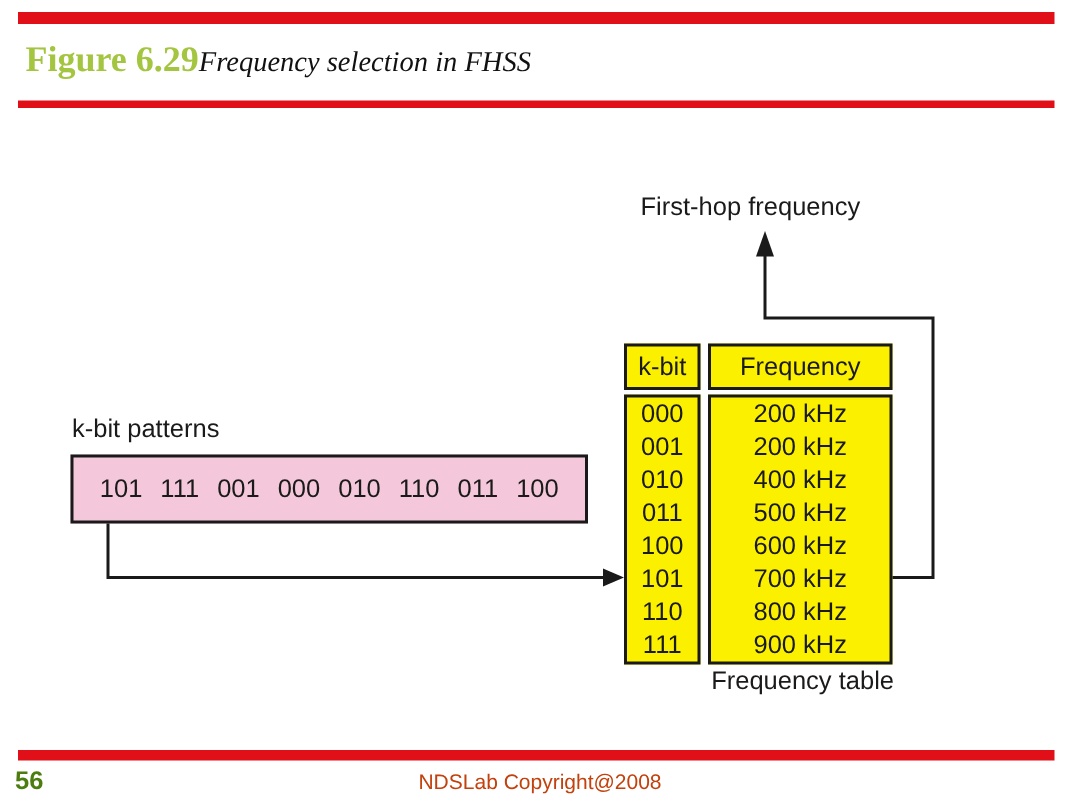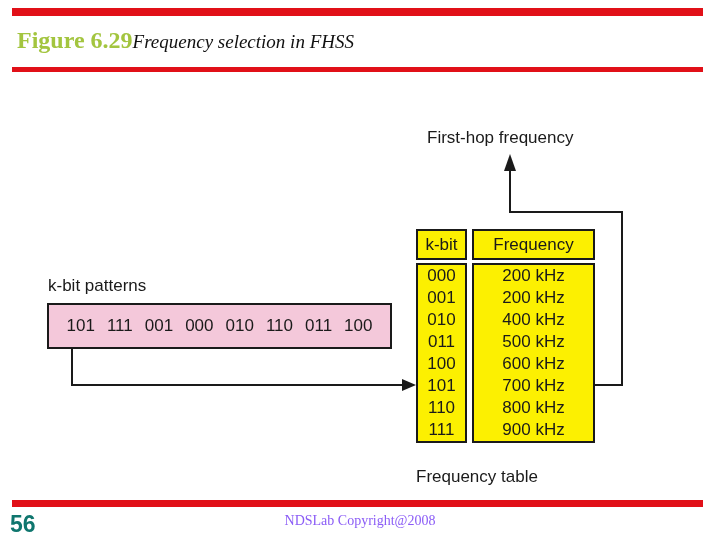--- a/index.html
+++ b/index.html
@@ -13,21 +13,21 @@
   .bar.bottom{top:500px;height:7px;}
 
   .title-row{position:absolute;left:17px;top:27px;display:flex;align-items:baseline;gap:0;}
   .fig-label{font-family:"Liberation Serif",serif;font-weight:bold;font-size:24px;color:#a3c53f;}
   .fig-title{font-family:"Liberation Serif",serif;font-weight:normal;font-style:italic;font-size:19px;color:#111;}
 
   .dlabel{position:absolute;font-size:17px;color:#1a1a1a;white-space:nowrap;}
   #first-hop-label{left:427px;top:128px;}
   #kbit-patterns-label{left:48px;top:276px;}
   #first-selection-label{left:183px;top:361px;}
-  #frequency-table-label{left:416px;top:467px;width:180px;text-align:left;}
+  #frequency-table-label{left:416px;top:444px;width:180px;text-align:right;}
 
   .patterns-box{
     position:absolute;left:47px;top:303px;width:345px;height:46px;box-sizing:border-box;
     background:#f4c8da;border:2px solid #1a1a1a;
     display:flex;align-items:center;justify-content:center;gap:12px;
     font-size:17px;
   }
 
   .tbox{
     position:absolute;box-sizing:border-box;background:#fcf001;border:2px solid #1a1a1a;
@@ -39,22 +39,22 @@
     position:absolute;box-sizing:border-box;background:#fcf001;border:2px solid #1a1a1a;
     display:flex;flex-direction:column;justify-content:space-around;
     top:263px;height:180px;font-size:17px;text-align:center;
   }
   #kbit-col{left:416px;width:51px;}
   #freq-col{left:472px;width:123px;}
   .cell{height:22px;line-height:22px;}
 
   svg.wires{position:absolute;left:0;top:0;width:720px;height:540px;pointer-events:none;}
 
-  .page-num{position:absolute;left:10px;top:511px;font-size:23px;font-weight:bold;color:#0f766e;}
-  .copyright{position:absolute;left:0;top:513px;width:720px;text-align:center;font-size:14px;color:#8b5cf6;font-family:Liberation Serif, serif;}
+  .page-num{position:absolute;left:10px;top:511px;font-size:17px;font-weight:bold;color:#4d7c0f;}
+  .copyright{position:absolute;left:0;top:513px;width:720px;text-align:center;font-size:14px;color:#c2410c;}
 </style>
 </head>
 <body>
 
 <div class="slide">
 
   <div class="bar top"></div>
 
   <div class="title-row">
     <span class="fig-label">Figure 6.29</span>

